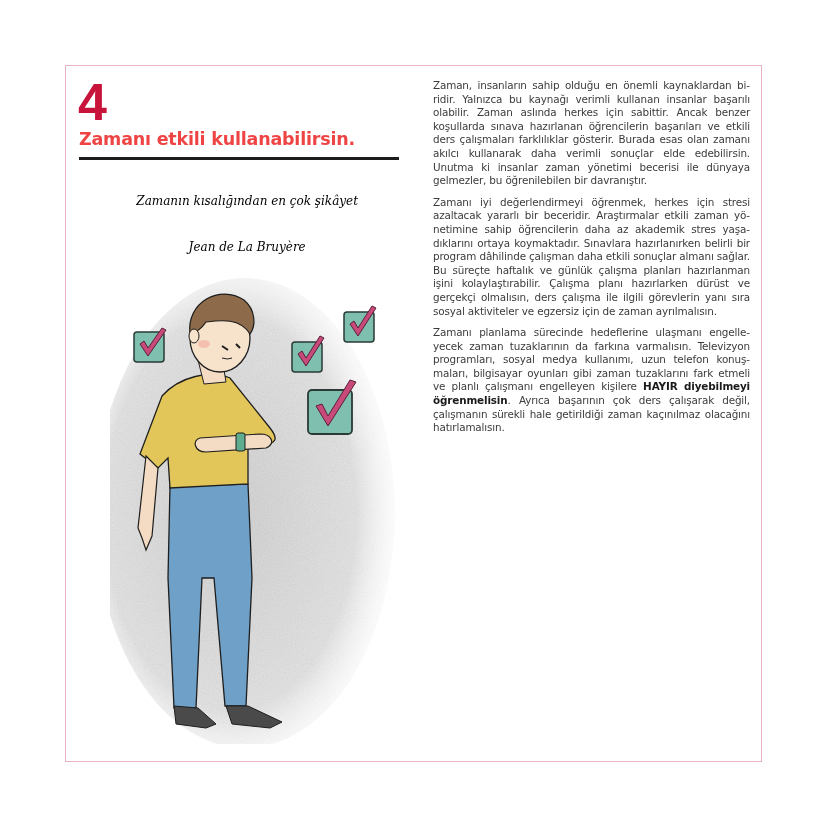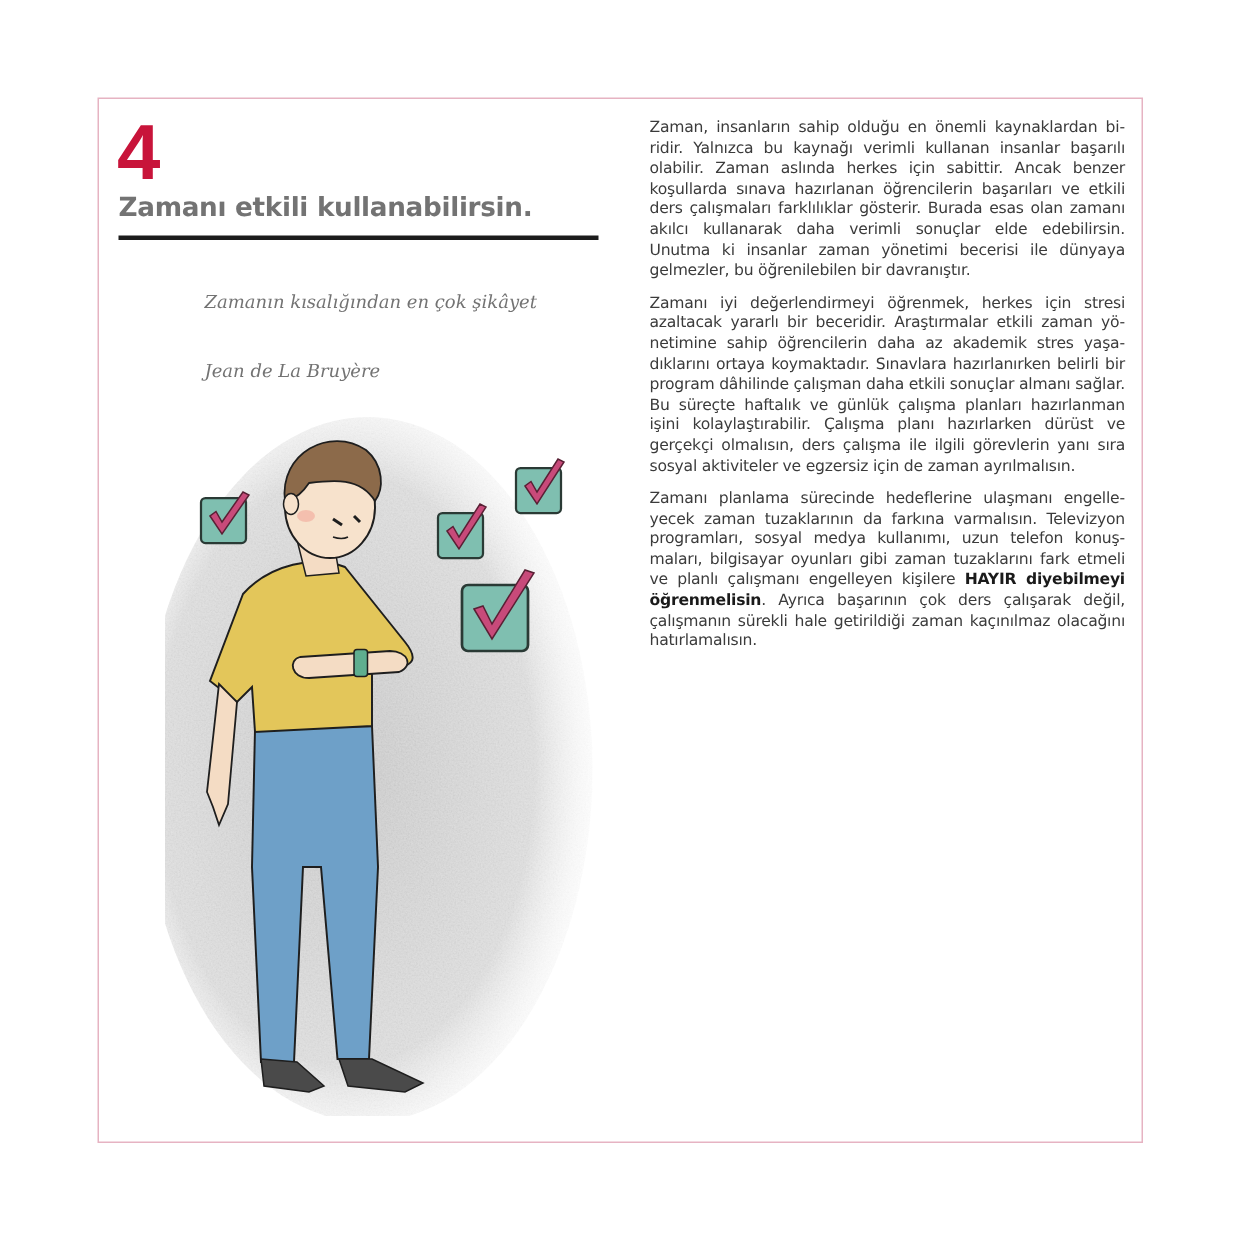--- a/index.html
+++ b/index.html
@@ -12,29 +12,29 @@
     border:1.5px solid #e6b3c2; box-sizing:border-box;
   }
   .chapter-num {
     position:absolute; left:78px; top:76px;
     font-family:"Liberation Sans", sans-serif; font-weight:bold;
     font-size:52px; line-height:52px; color:#c8143a;
   }
   .chapter-title {
     position:absolute; left:79px; top:129px;
     font-family:"DejaVu Sans", sans-serif; font-weight:bold;
-    font-size:17.5px; color:#737373; letter-spacing:-0.2px;
+    font-size:17.5px; color:#ef4444; letter-spacing:-0.2px;
   }
   .title-rule {
     position:absolute; left:79px; top:157px; width:320px; height:3px; background:#1c1c1c;
   }
   .quote {
-    position:absolute; right:470px; top:192px; text-align:left;
+    position:absolute; right:470px; top:192px; text-align:center;
     font-family:"DejaVu Serif", serif; font-style:italic;
-    font-size:12px; line-height:19px; color:#737373;
+    font-size:12px; line-height:19px; color:#000000;
   }
   .quote .author { display:block; margin-top:8px; }
   .illus {
     position:absolute; left:110px; top:278px; width:290px; height:466px;
   }
   .text-col {
     position:absolute; left:429px; top:79px; width:321px;
     font-family:"DejaVu Sans", sans-serif; font-size:10.4px; line-height:13.6px;
     color:#3b3b3b; text-align:justify; letter-spacing:-0.15px;
   }

